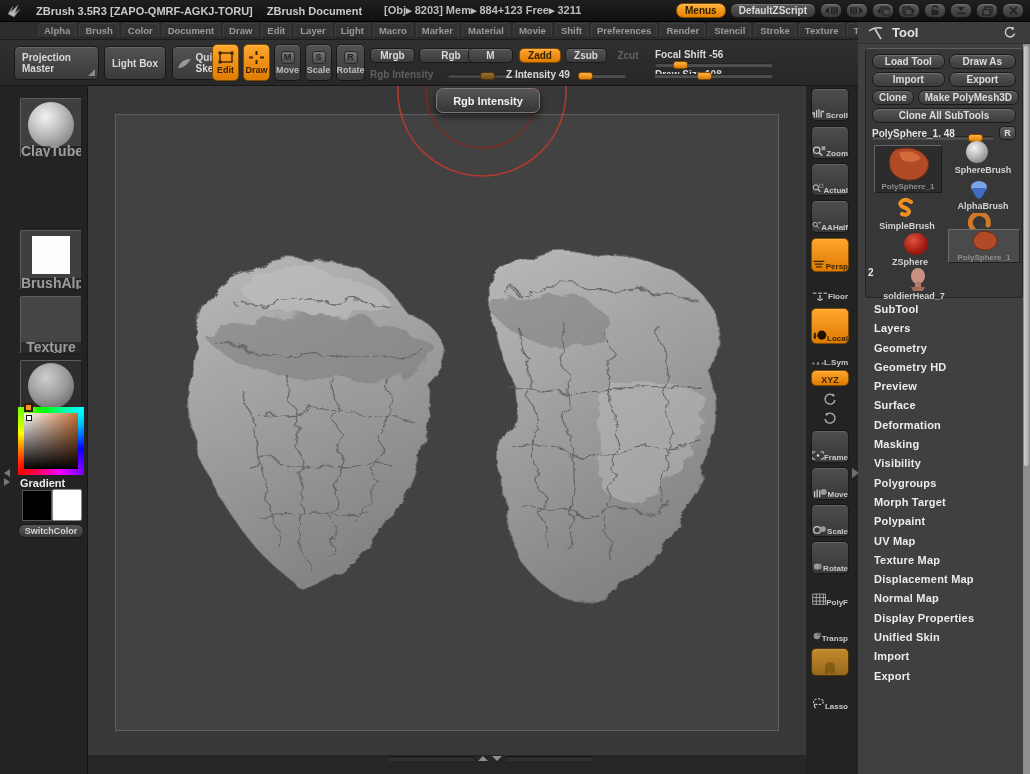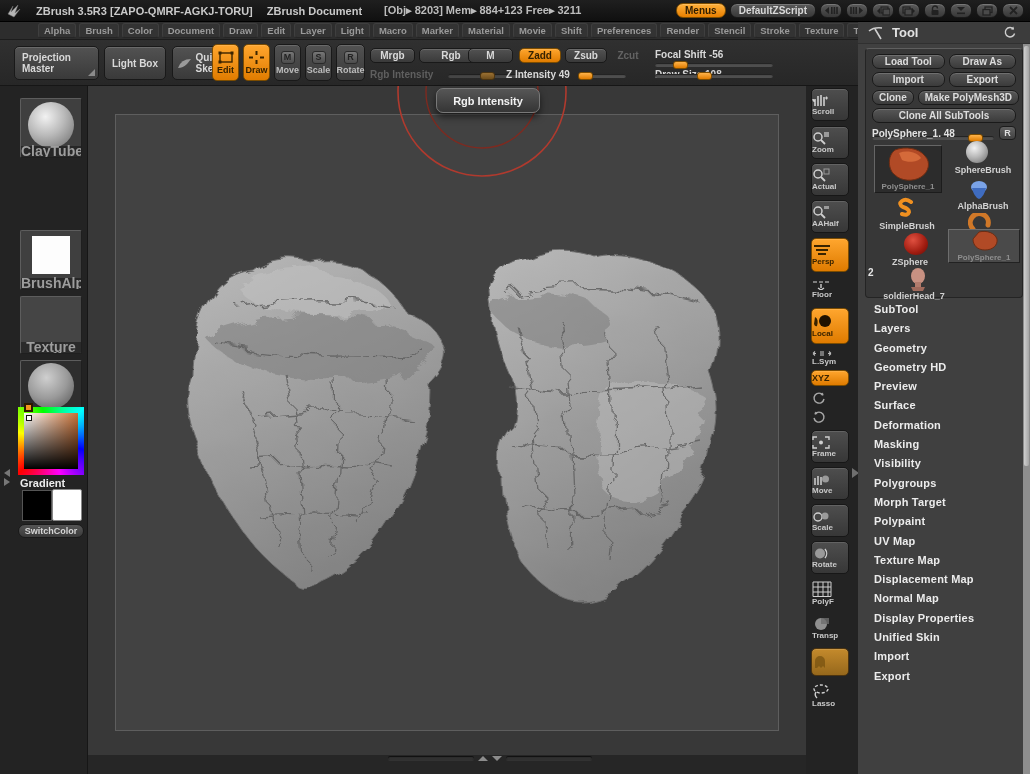--- a/index.html
+++ b/index.html
@@ -90,21 +90,21 @@
   .tray-pull { position:absolute; left:388px; top:753px; width:204px; height:10px; z-index:25;
     display:flex; align-items:center; gap:4px; cursor:pointer; }
   .groove { flex:1; height:4px; background:#303030; border-radius:2px; box-shadow:inset 0 1px 1px rgba(0,0,0,.7), 0 1px 0 rgba(255,255,255,.06); }
   .tri-u { width:0; height:0; border-left:5px solid transparent; border-right:5px solid transparent; border-bottom:5px solid #8c8c8c; }
   .tri-d { width:0; height:0; border-left:5px solid transparent; border-right:5px solid transparent; border-top:5px solid #8c8c8c; }
   
   .right-shelf { position:absolute; left:806px; top:86px; width:52px; height:688px; background:#232323; }
   .rs-btn { position:absolute; left:5px; width:38px; border-radius:5px;
     background:linear-gradient(#4e4e4e,#373737); border:1px solid #171717;
     box-shadow:inset 0 1px 0 rgba(255,255,255,.12); cursor:pointer;
-    display:flex; flex-direction:column; align-items:flex-start; justify-content:center; }
+    display:flex; align-items:flex-end; justify-content:center; }
   .rs-btn.orange { background:linear-gradient(#ffa62e,#df7b00); border-color:#7c4c00; }
   .rs-btn.orange .rs-label { color:#3a2400; }
   .rs-btn.bare { background:transparent; border-color:transparent; box-shadow:none; }
   .rs-label { font-size:8px; color:#c9c9c9; line-height:9px; }
   .rs-edge-arrow { position:absolute; left:46px; top:382px; width:0; height:0;
     border-top:5px solid transparent; border-bottom:5px solid transparent; border-left:7px solid #6f6f6f; }
   
   .tool-panel { position:absolute; left:858px; top:44px; width:172px; height:730px; background:#404040; }
   .group-box { position:absolute; left:7px; top:4px; width:158px; height:250px;
     background:#373737; border:1px solid #242424; border-top-color:#5f5f5f; border-radius:4px; padding:5px 6px; }

